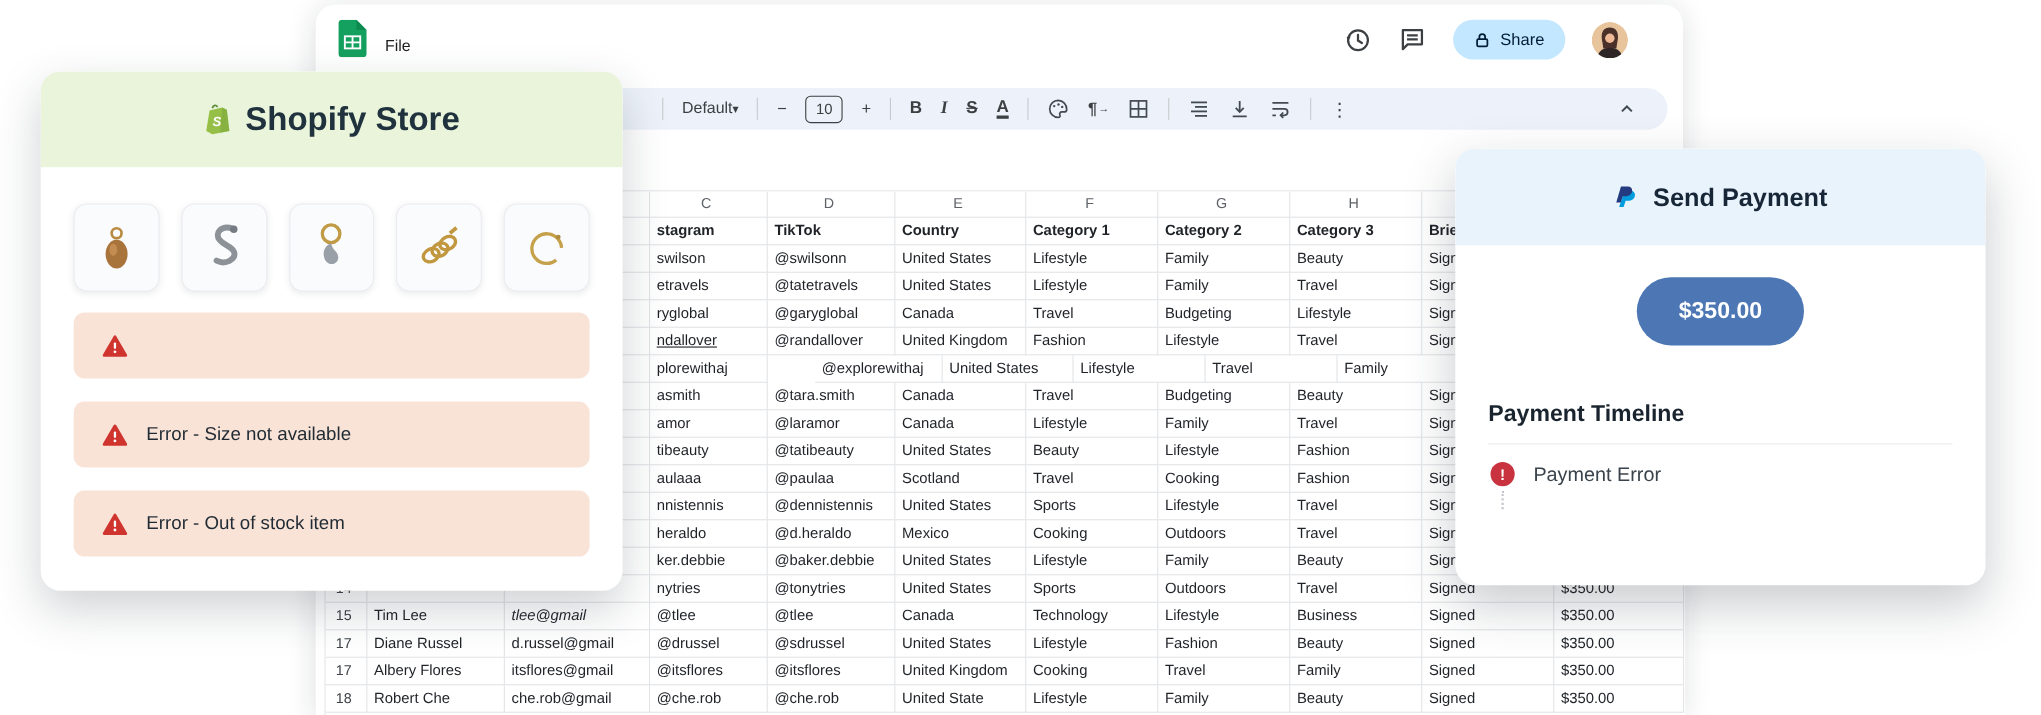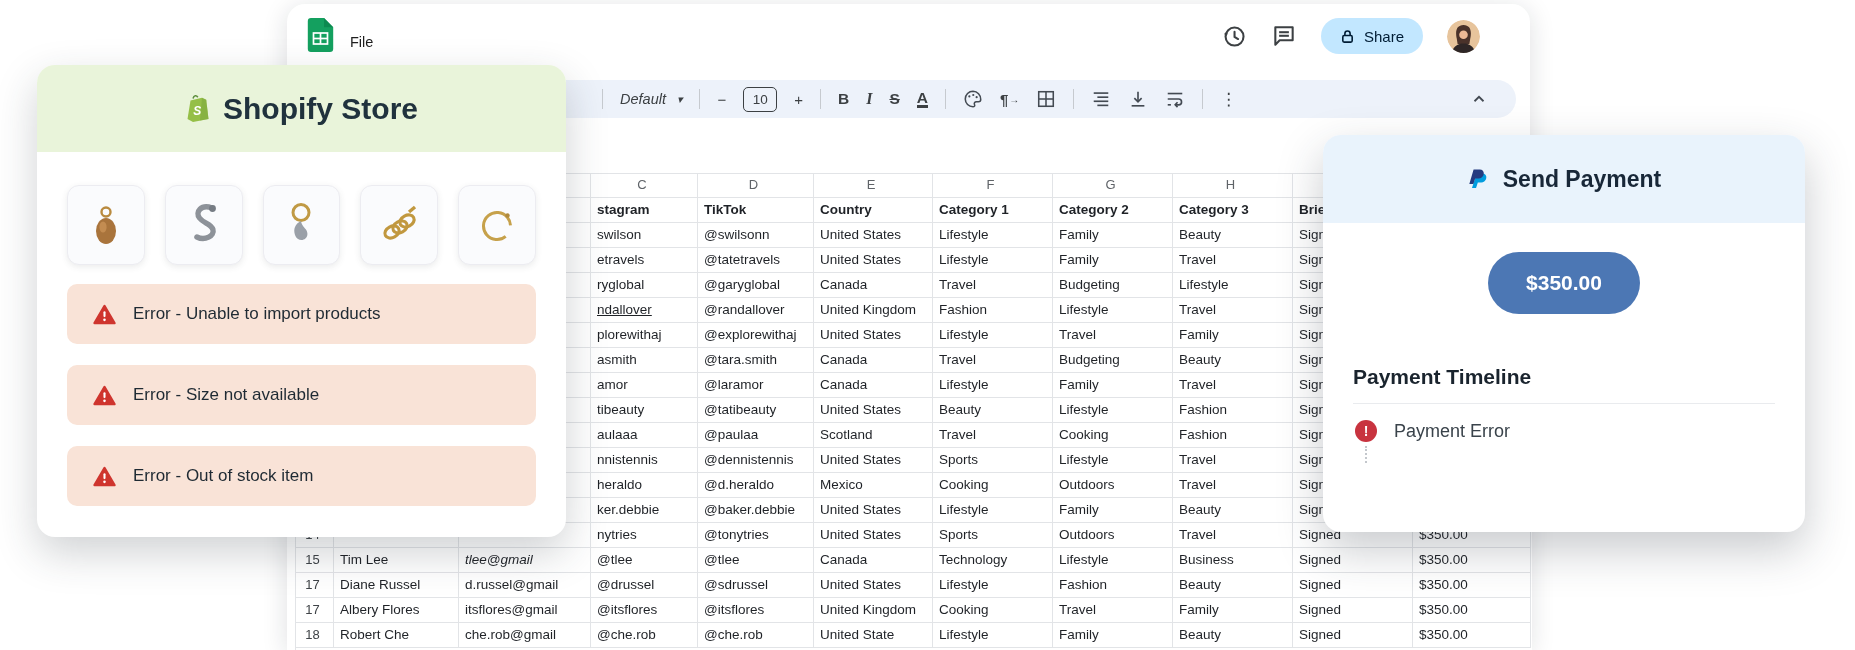--- a/index.html
+++ b/index.html
@@ -22,21 +22,21 @@
     border-radius:18px;background:#c2e7ff;color:#001d35;font-size:15px;font-weight:500;
     font-family:"Liberation Sans",sans-serif;}
   .avatar{width:33px;height:33px;border-radius:50%;overflow:hidden;}
 
   
   .gs-toolbar{position:absolute;left:13px;top:76px;width:1216px;height:38px;border-radius:19px;
     background:#edf2fa;display:flex;align-items:center;gap:17px;padding:0 16px 0 302px;box-sizing:border-box;
     color:#3c4043;}
   .tdiv{width:1px;height:20px;background:#c6cacf;flex:0 0 auto;}
   .titem{display:inline-flex;align-items:center;justify-content:center;flex:0 0 auto;font-size:15px;color:#3c4043;}
-  .t-default{font-size:14.5px;gap:11px;font-style:italic;}
+  .t-default{font-size:14.5px;gap:0;}
   .t-caret{font-size:11px;}
   .t-sizebox{width:32px;height:23px;border:1.4px solid #3c4043;border-radius:5px;font-size:13.5px;
     display:flex;align-items:center;justify-content:center;}
   .t-b{font-weight:700;font-size:15.5px;}
   .t-i{font-family:"Liberation Serif",serif;font-style:italic;font-weight:700;font-size:16px;}
   .t-s{text-decoration:line-through;font-size:15.5px;font-weight:600;}
   .t-a{font-size:15.5px;font-weight:600;border-bottom:3px solid #3c4043;line-height:15px;}
   .t-pilcrow{font-size:15px;font-weight:600;}
   .t-pilcrow small{font-size:10px;margin-left:1px;}
   .t-more{font-size:17px;letter-spacing:0;}
@@ -302,21 +302,21 @@
           <div class="g-cell" style="width: 120px;">Lifestyle</div>
           <div class="g-cell" style="width: 120px;">Travel</div>
           <div class="g-cell" style="width: 120px;">Signed</div>
           <div class="g-cell" style="width: 118px;">$350.00</div>
         </div>
         <div class="g-row">
           <div class="g-cell g-num" style="width: 38px;">6</div>
           <div class="g-cell" style="width: 125px;"></div>
           <div class="g-cell" style="width: 132px;"></div>
           <div class="g-cell" style="width: 107px;">plorewithaj</div>
-          <div class="g-cell" style="width: 116px;">@explorewithaj</div>
+          <div class="g-cell" style="width: 116px; margin-left: 43px;">@explorewithaj</div>
           <div class="g-cell" style="width: 119px;">United States</div>
           <div class="g-cell" style="width: 120px;">Lifestyle</div>
           <div class="g-cell" style="width: 120px;">Travel</div>
           <div class="g-cell" style="width: 120px;">Family</div>
           <div class="g-cell" style="width: 120px;">Signed</div>
           <div class="g-cell" style="width: 118px;">$350.00</div>
         </div>
         <div class="g-row">
           <div class="g-cell g-num" style="width: 38px;">7</div>
           <div class="g-cell" style="width: 125px;"></div>
@@ -529,21 +529,20 @@
 
     <div class="sp-errors">
       <div class="sp-error">
         <span style="display:inline-flex;">
           <svg viewBox="0 0 24 22" width="23" height="21">
             <path d="M12 2.2L22.4 20H1.6Z" fill="#cf352e" stroke="#cf352e" stroke-width="2.6" stroke-linejoin="round"></path>
             <rect x="10.9" y="7.6" width="2.2" height="6.2" rx="1.1" fill="#fff"></rect>
             <circle cx="12" cy="16.6" r="1.35" fill="#fff"></circle>
           </svg>
         </span>
-        <span class="sp-error-text">Error - Unable to import products</span>
       </div>
       <div class="sp-error">
         <span style="display:inline-flex;">
           <svg viewBox="0 0 24 22" width="23" height="21">
             <path d="M12 2.2L22.4 20H1.6Z" fill="#cf352e" stroke="#cf352e" stroke-width="2.6" stroke-linejoin="round"></path>
             <rect x="10.9" y="7.6" width="2.2" height="6.2" rx="1.1" fill="#fff"></rect>
             <circle cx="12" cy="16.6" r="1.35" fill="#fff"></circle>
           </svg>
         </span>
         <span class="sp-error-text">Error - Size not available</span>

